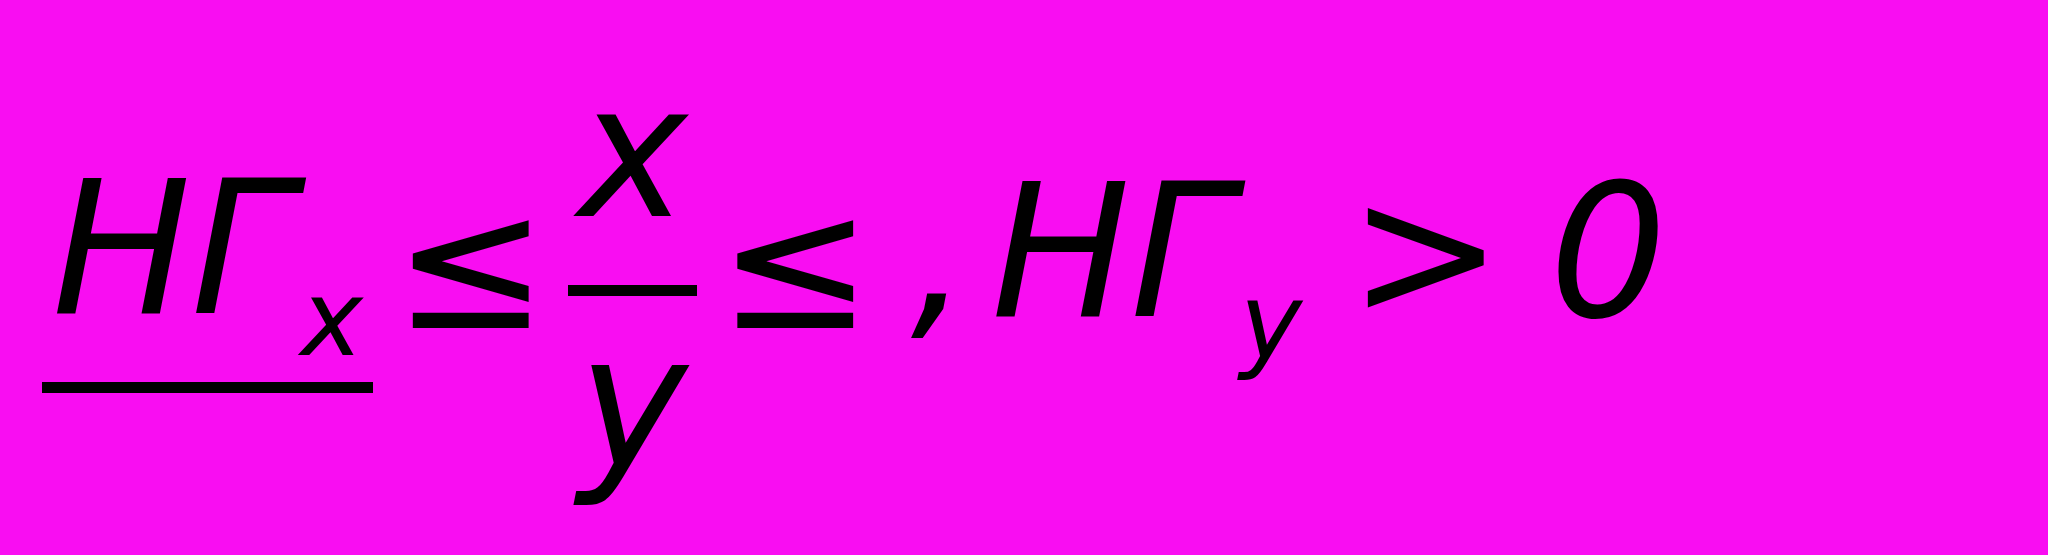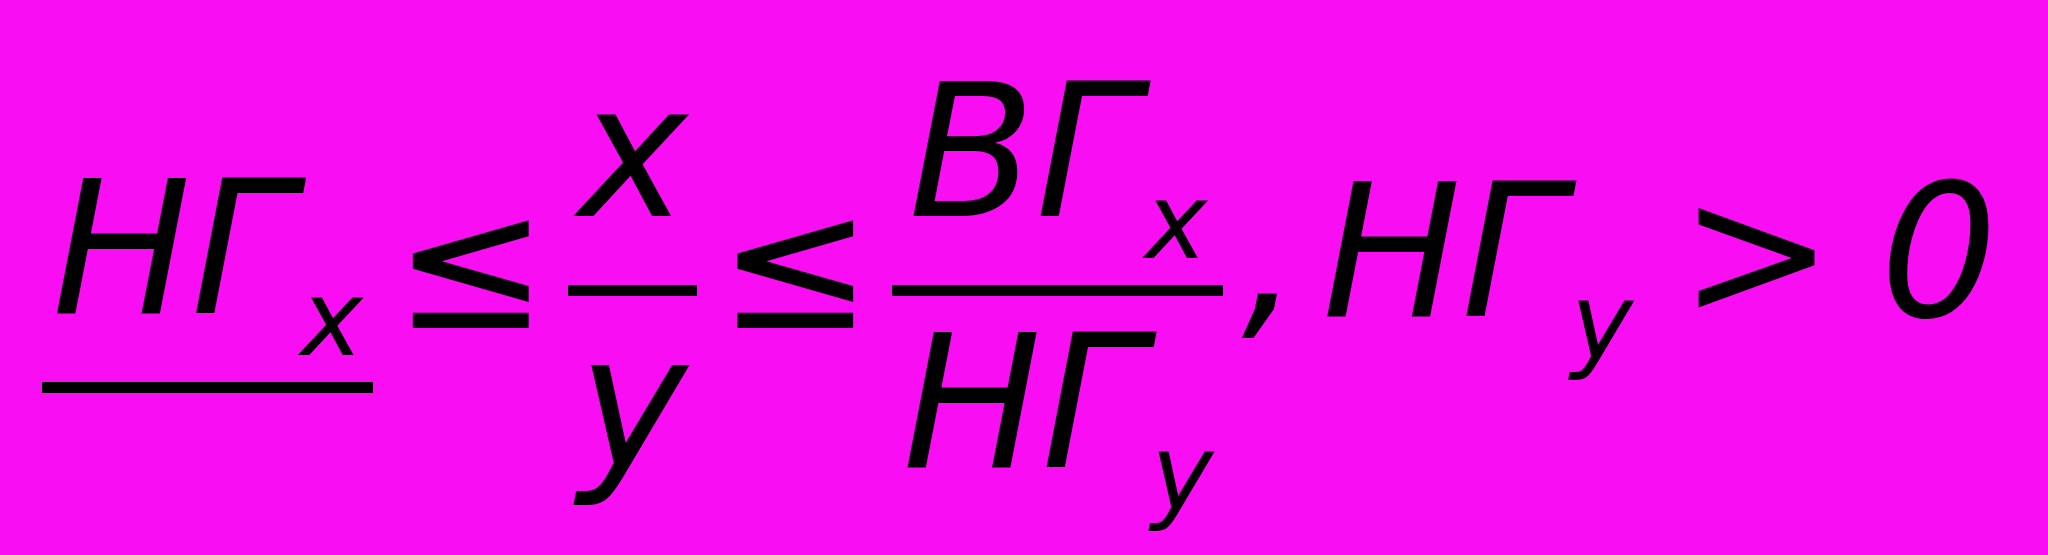--- a/index.html
+++ b/index.html
@@ -84,29 +84,20 @@
       <span>x</span>
     </div>
     <div class="bar"></div>
     <div class="frow">
       <span>y</span>
     </div>
   </div>
 
   <div class="op">≤</div>
 
-  <div class="frac">
-    <div class="frow">
-      <span>ВГ</span><span class="sub">x</span>
-    </div>
-    <div class="bar"></div>
-    <div class="frow">
-      <span>НГ</span><span class="sub">y</span>
-    </div>
-  </div>
 
   <div class="cond">
     <span class="comma">,</span>
     <span>НГ</span>
     <span class="sub">y</span>
     <span class="gt">&gt;</span>
     <span>0</span>
   </div>
 
 </div>

